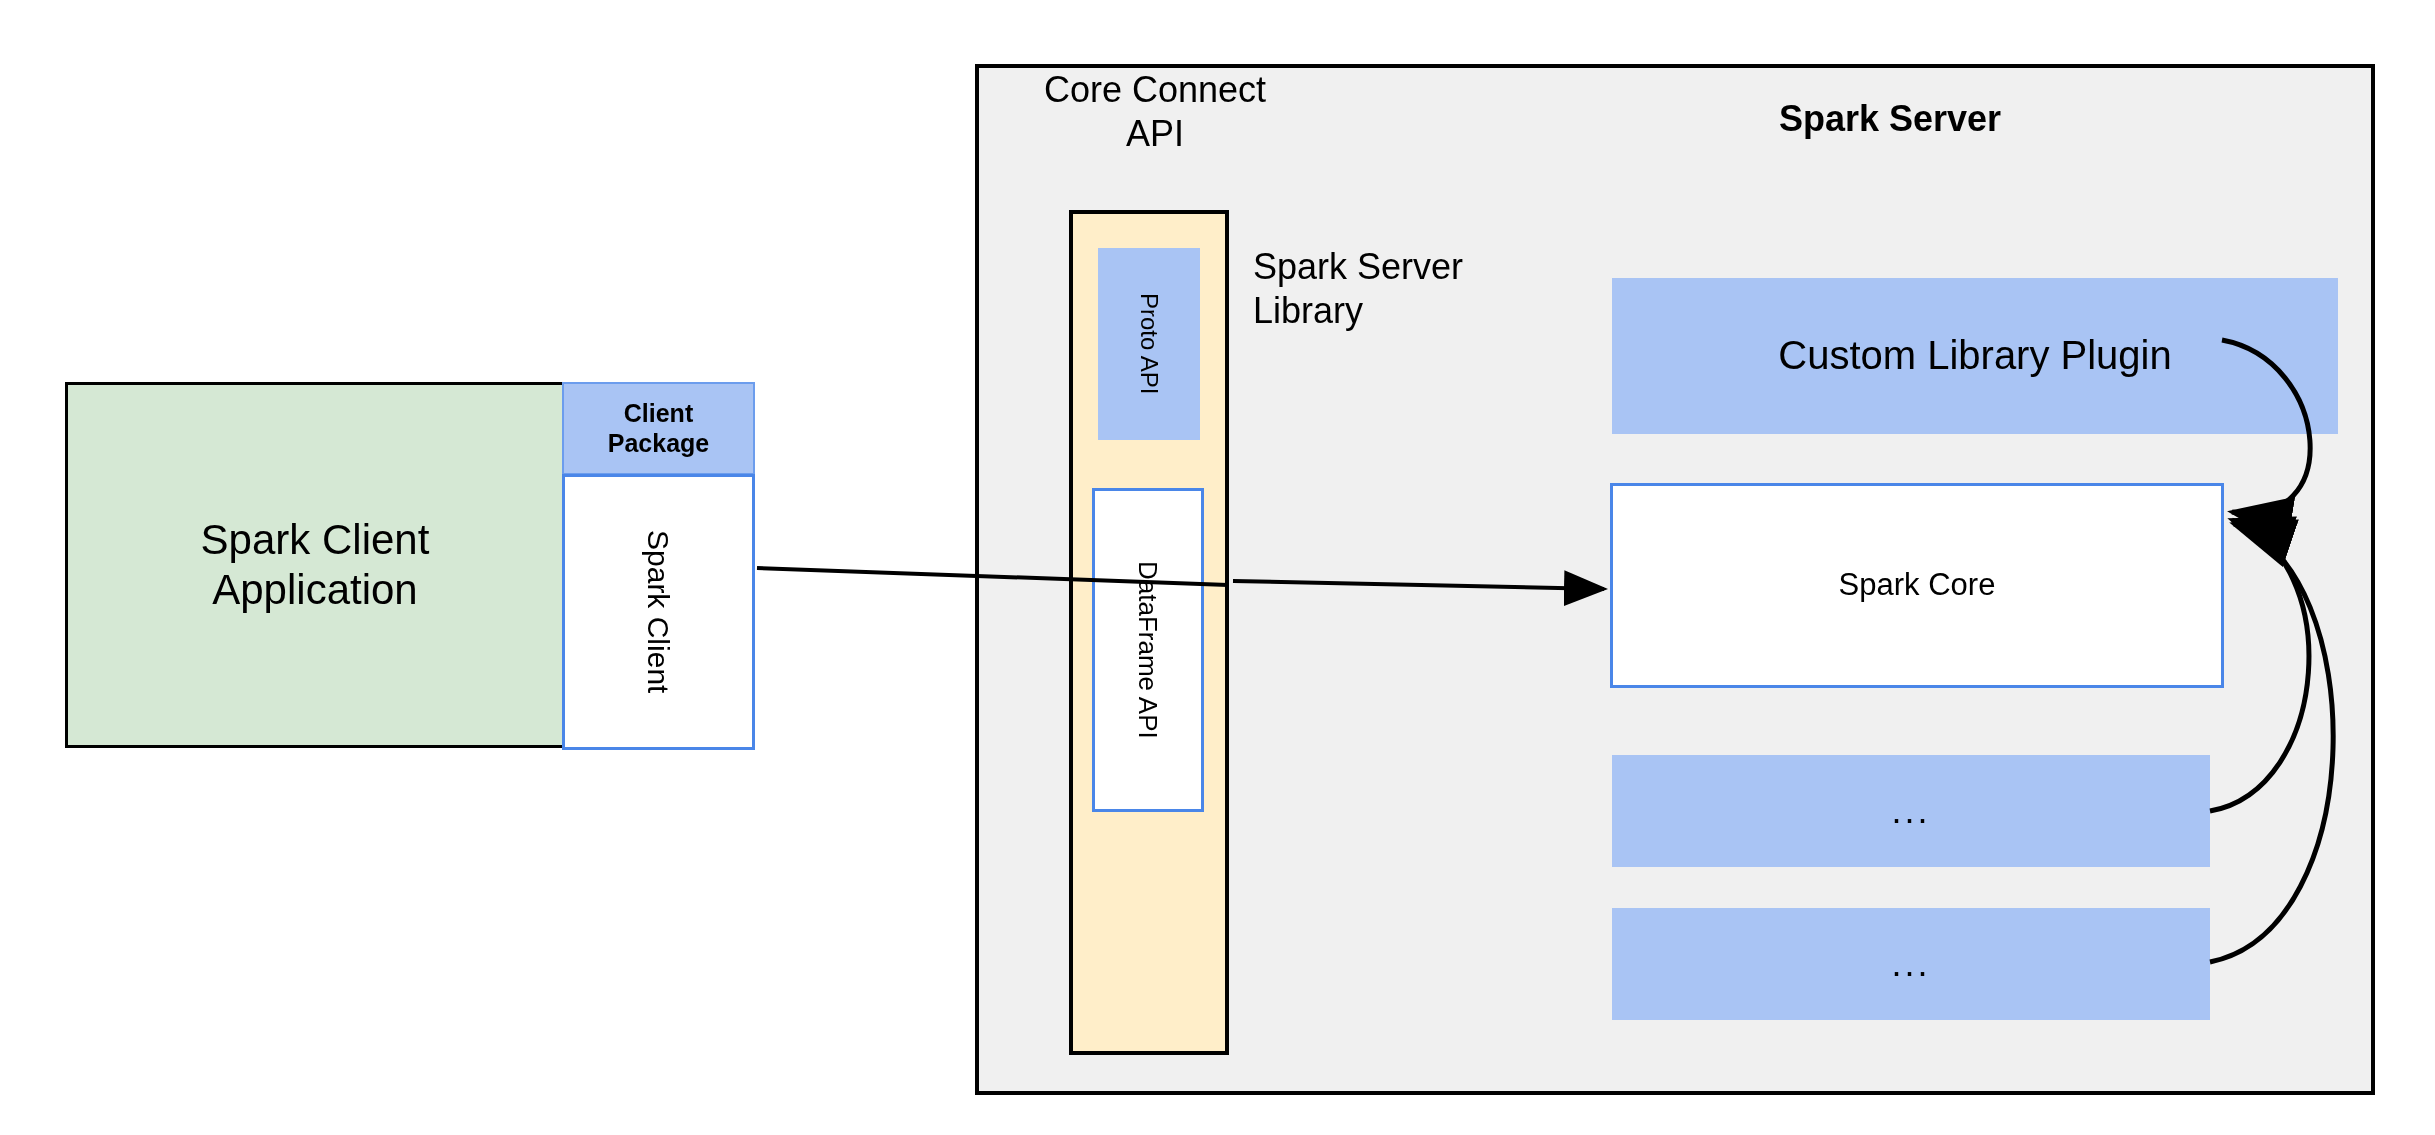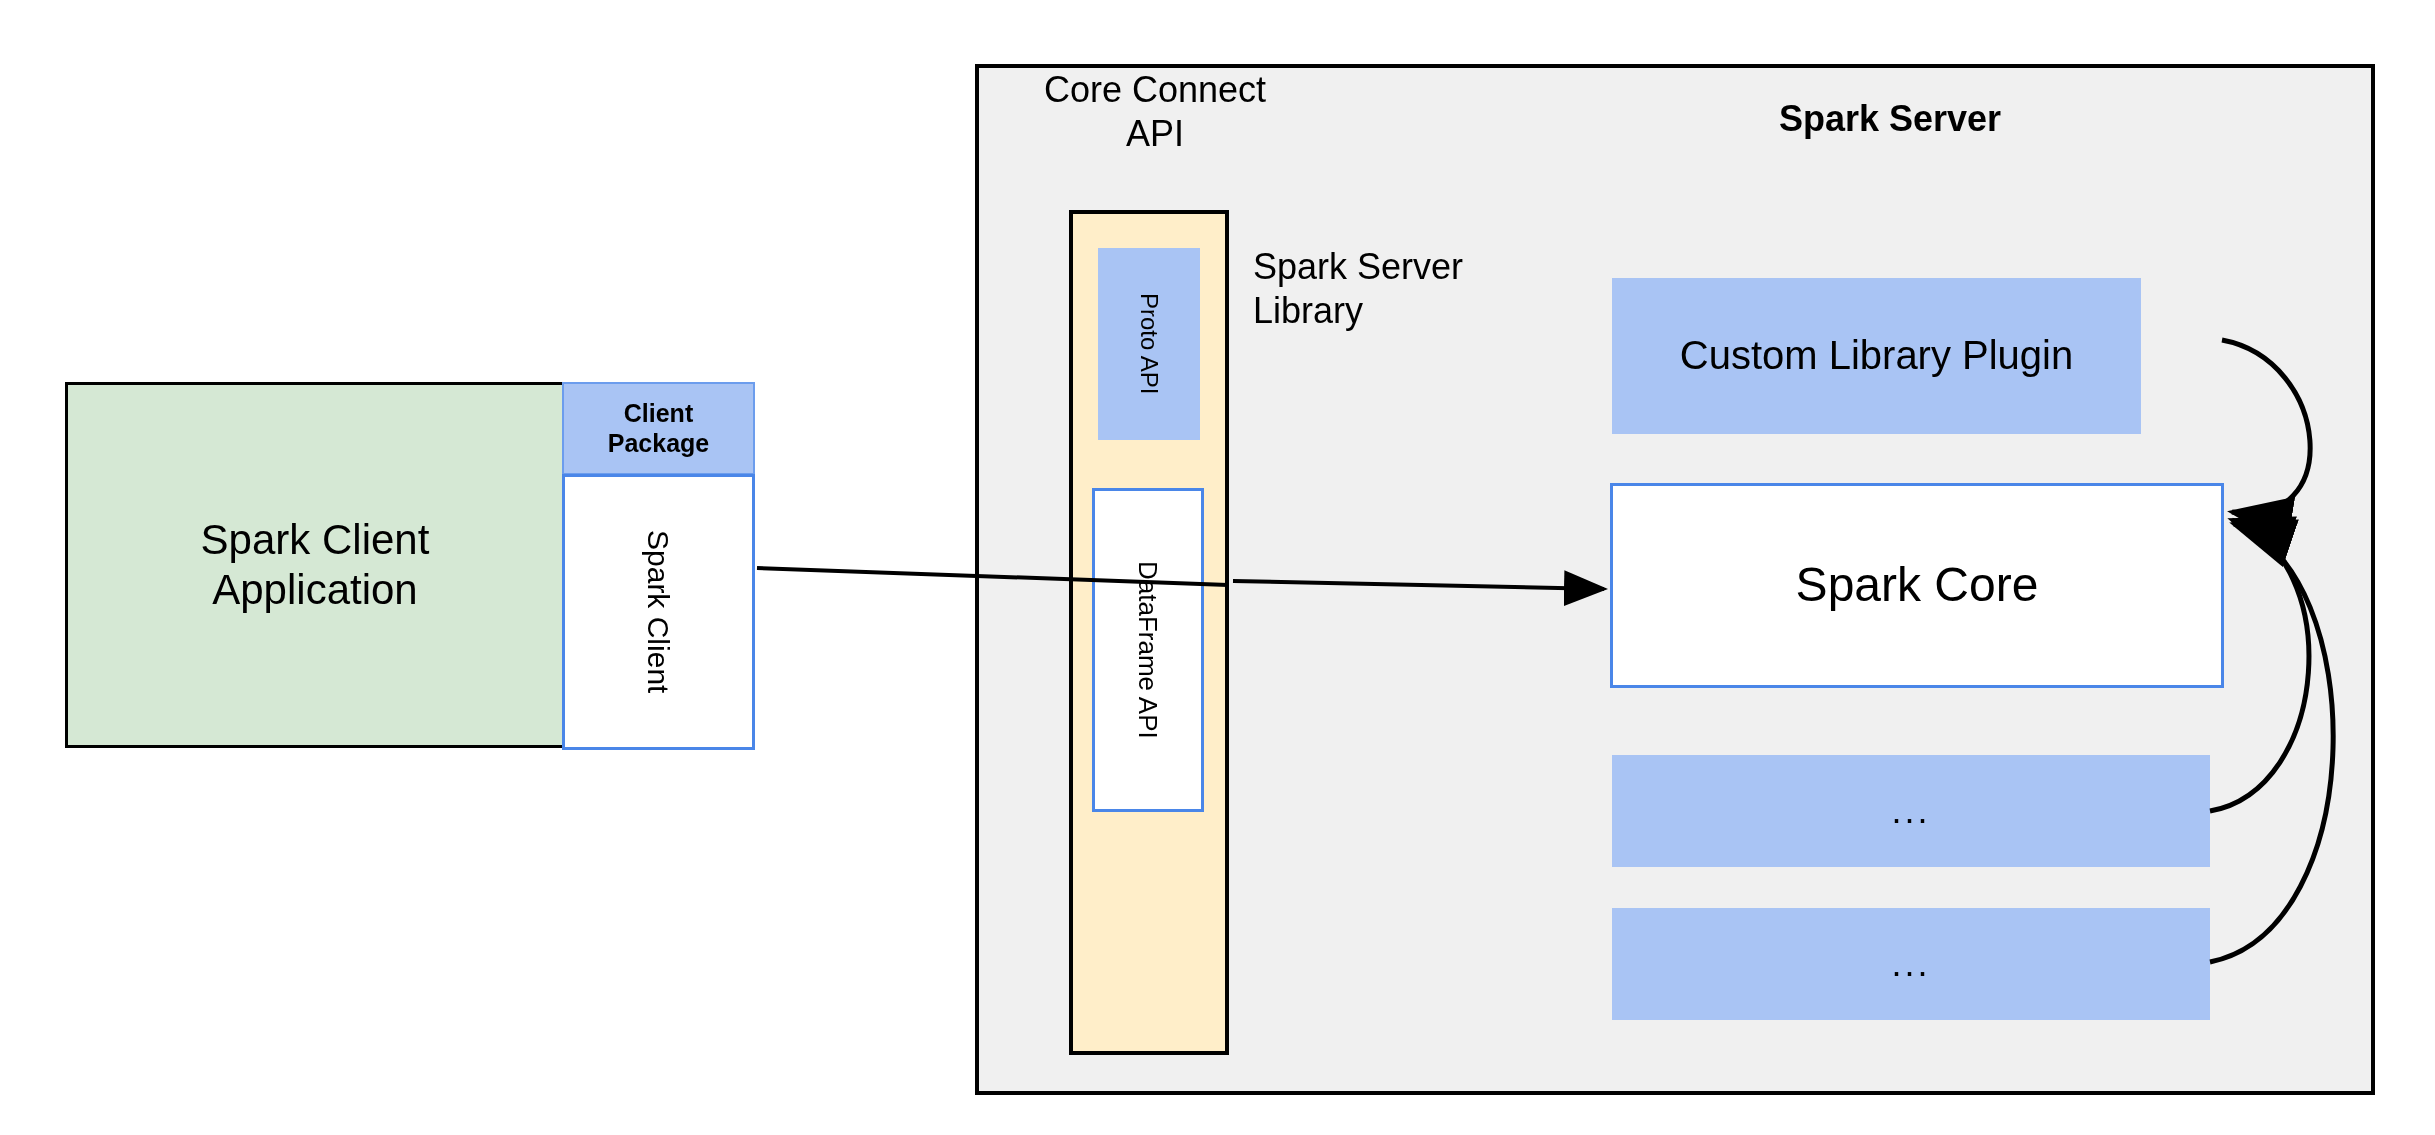--- a/index.html
+++ b/index.html
@@ -156,34 +156,34 @@
     font-size: 36px;
     color: #000000;
     line-height: 1.22;
     white-space: pre-line;
     z-index: 4;
   }
   
   #custom-library-plugin-box {
     left: 1612px;
     top: 278px;
-    width: 529px;
+    width: 726px;
     height: 156px;
     background: #a9c4f4;
     font-size: 40px;
     z-index: 3;
   }
   #spark-core-box {
     left: 1610px;
     top: 483px;
     width: 614px;
     height: 205px;
     background: #ffffff;
     border: 3px solid #4a86e8;
-    font-size: 48px;
+    font-size: 31px;
     z-index: 3;
   }
   #ellipsis-box-1 {
     left: 1612px;
     top: 755px;
     width: 598px;
     height: 112px;
     background: #a9c4f4;
     font-size: 36px;
     letter-spacing: 3px;

